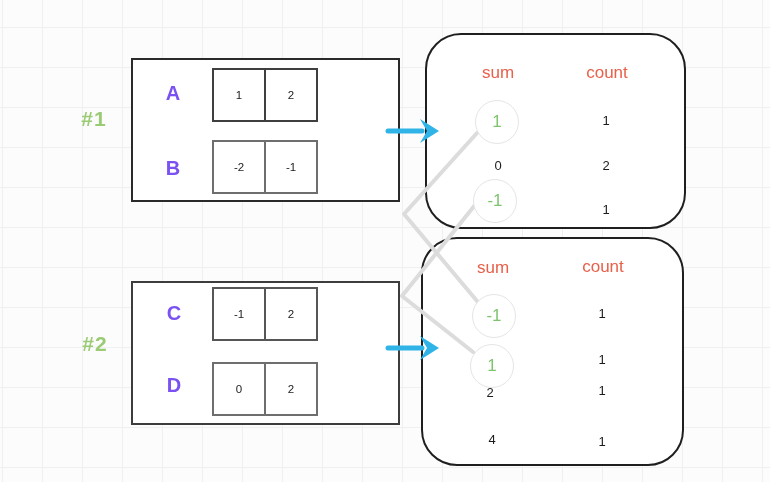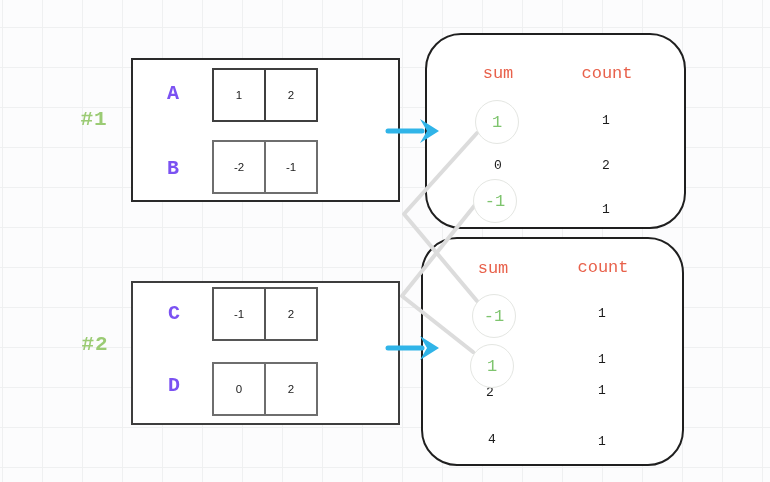--- a/index.html
+++ b/index.html
@@ -9,21 +9,21 @@
     font-family:"Liberation Sans", sans-serif;
     background-color:#fcfcfd;
     background-image:
       linear-gradient(#eff0f1 1px, transparent 1px),
       linear-gradient(90deg, #eff0f1 1px, transparent 1px);
     background-size:40px 40px;
     background-position:2px 27px;
     overflow:hidden;
   }
   .abs{position:absolute;}
-  .ctr{transform:translate(-50%,-50%);white-space:nowrap;font-family:Liberation Mono, monospace;}
+  .ctr{transform:translate(-50%,-50%);white-space:nowrap;}
 
   
   .gbox{position:absolute;background:#ffffff;border:2px solid #2a2a2a;}
   .gbox.b2{border-color:#3d3d3d;}
   .glabel{position:absolute;color:#9bcb74;font-size:21px;font-weight:bold;letter-spacing:1px;}
   .arr-label{position:absolute;color:#7b52f2;font-size:20px;font-weight:bold;}
 
   
   .cells{position:absolute;display:flex;background:#fff;}
   .cell{width:50px;height:50px;display:flex;align-items:center;justify-content:center;

